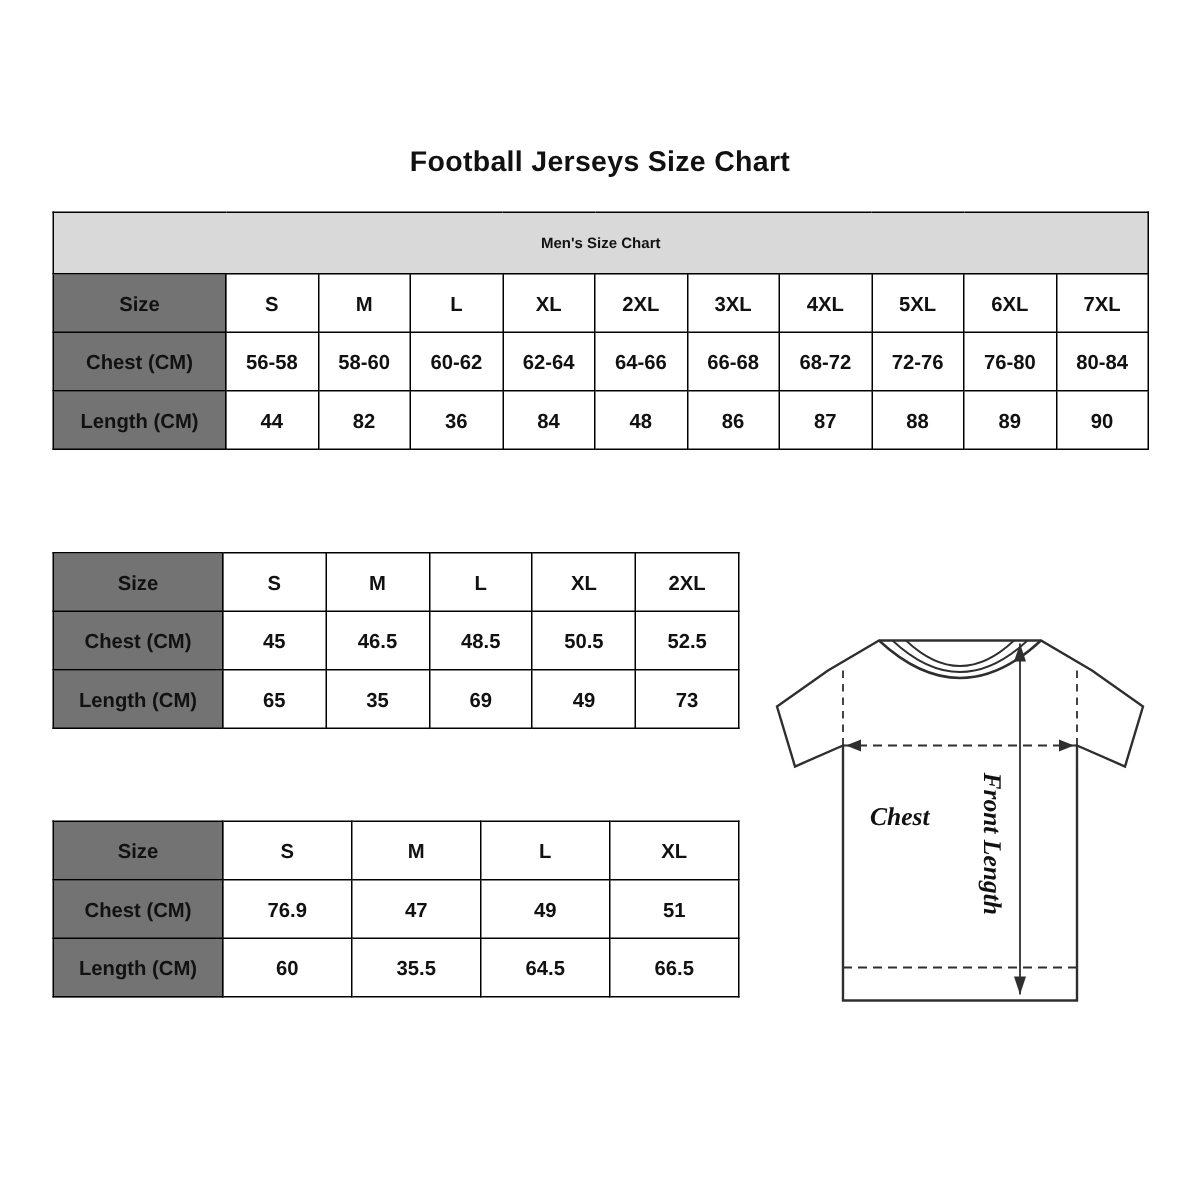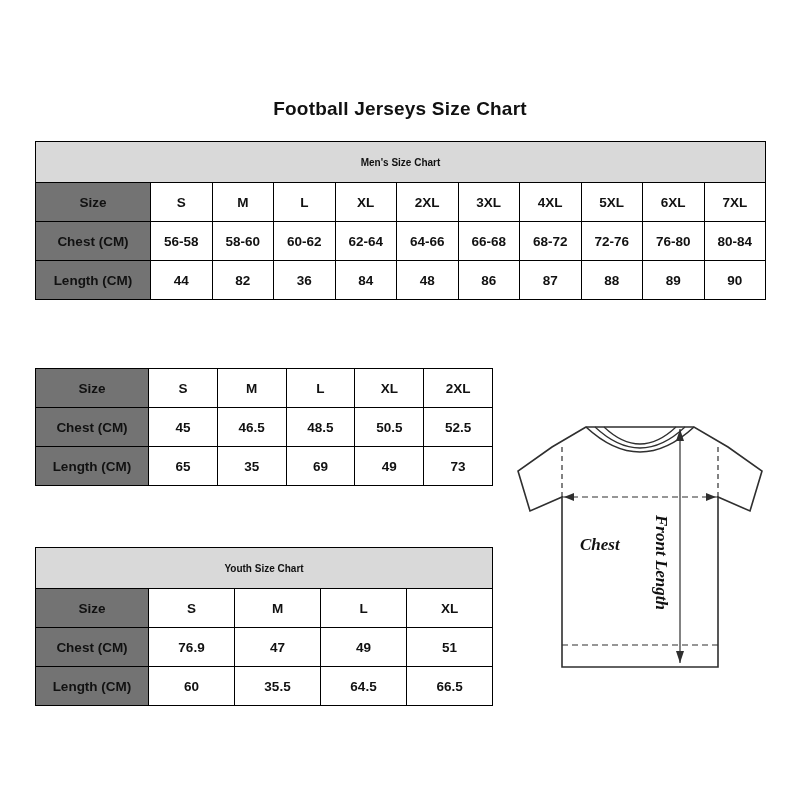--- a/index.html
+++ b/index.html
@@ -225,23 +225,20 @@
   <table class="size-table">
     <colgroup>
       <col class="lbl">
         <col class="val">
         <col class="val">
         <col class="val">
         <col class="val">
     </colgroup>
     <tbody>
       <tr>
-        <td class="section-head" colspan="5">Youth Size Chart</td>
-      </tr>
-      <tr>
         <td class="label-cell">Size</td>
         <td>S</td>
         <td>M</td>
         <td>L</td>
         <td>XL</td>
       </tr>
       <tr>
         <td class="label-cell">Chest (CM)</td>
         <td>76.9</td>
         <td>47</td>

